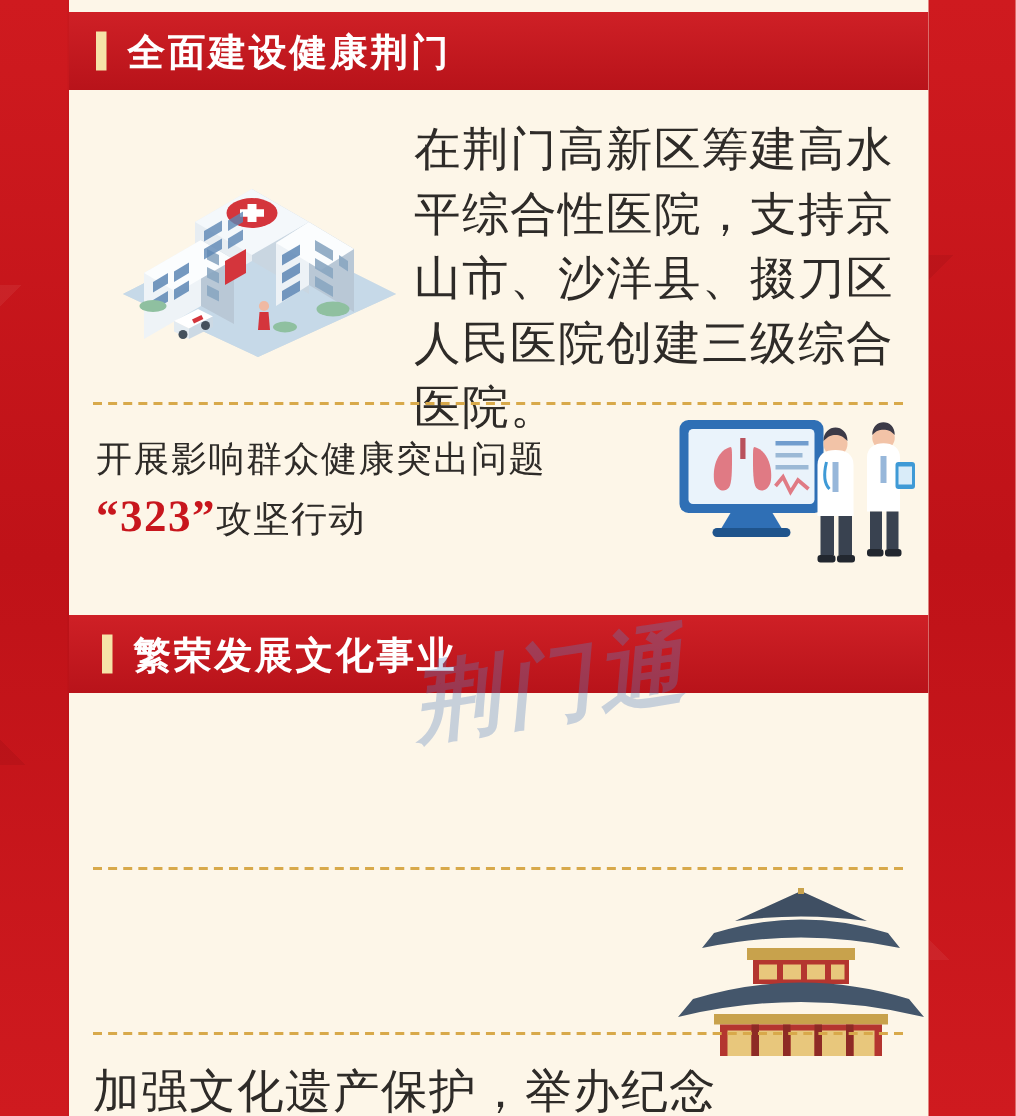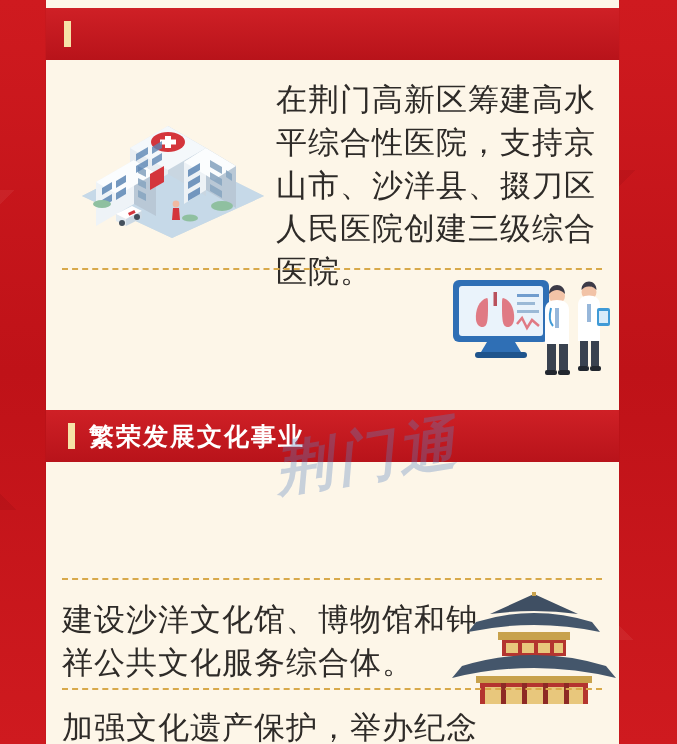--- a/index.html
+++ b/index.html
@@ -189,20 +189,21 @@
 </head>
 <body>
 
 <div class="bg-red"></div>
 
 <div class="panel">
   <div class="panel-inner">
 
     <div class="banner b1">
       <span class="tick"></span>
+      <span class="btxt">全面建设健康荆门</span>
     </div>
 
     <div class="hospital">
       <svg viewBox="0 0 200 160" width="200" height="160">
 
         <polygon points="10,118 100,72 192,118 100,160" fill="#b8cfe0"></polygon>
         <polygon points="10,118 100,72 192,118 100,160" fill="#cfe0ec" opacity=".6"></polygon>
 
         <polygon points="58,70 96,48 96,96 58,118" fill="#e7edf2"></polygon>
         <polygon points="96,48 134,70 134,118 96,96" fill="#c9d6e1"></polygon>
@@ -269,20 +270,24 @@
         <ellipse cx="150" cy="128" rx="11" ry="5" fill="#8fc0a0"></ellipse>
         <ellipse cx="30" cy="126" rx="9" ry="4" fill="#8fc0a0"></ellipse>
         <ellipse cx="118" cy="140" rx="8" ry="3.6" fill="#8fc0a0"></ellipse>
       </svg>
     </div>
 
     <div class="para p-hospital">在荆门高新区筹建高水平综合性医院，支持京山市、沙洋县、掇刀区人民医院创建三级综合医院。</div>
 
     <div class="dash d1"></div>
 
+    <div class="para p-323">
+      <span>开展影响群众健康突出问题</span><br>
+      <span class="num">“</span><span class="num">323</span><span class="num">”</span><span>攻坚行动</span>
+    </div>
 
     <div class="telemed">
       <svg viewBox="0 0 160 120" width="160" height="120">
 
         <rect x="2" y="10" width="96" height="62" rx="6" fill="#2f6fb5"></rect>
         <rect x="8" y="16" width="84" height="50" rx="3" fill="#eaf3fb"></rect>
 
         <path d="M36 28c-8 2-12 12-11 22 1 7 7 9 10 5 2-3 2-12 2-19 0-5-0-8-1-8z" fill="#e07a84"></path>
         <path d="M52 28c8 2 12 12 11 22-1 7-7 9-10 5-2-3-2-12-2-19 0-5 0-8 1-8z" fill="#e07a84"></path>
         <rect x="42.5" y="22" width="3.5" height="14" fill="#b9515c"></rect>
@@ -326,21 +331,20 @@
     <div class="banner b2">
       <span class="tick"></span>
       <span class="btxt">繁荣发展文化事业</span>
     </div>
 
     <div class="watermark">荆门通</div>
 
 
     <div class="dash d2"></div>
 
-    <div class="para p-culture2">建设沙洋文化馆、博物馆和钟祥公共文化服务综合体。</div>
 
     <div class="pagoda">
       <svg viewBox="0 0 175 112" width="175" height="112">
 
         <path d="M88 2 L132 22 Q88 16 44 22 Z" fill="#3f4f63"></path>
         <path d="M30 30 Q88 12 146 30 L154 40 Q88 26 22 40 Z" fill="#44566b"></path>
         <rect x="52" y="40" width="72" height="8" fill="#c8a24c"></rect>
 
         <rect x="56" y="48" width="64" height="16" fill="#b4352f"></rect>
         <g fill="#e8c77c">

